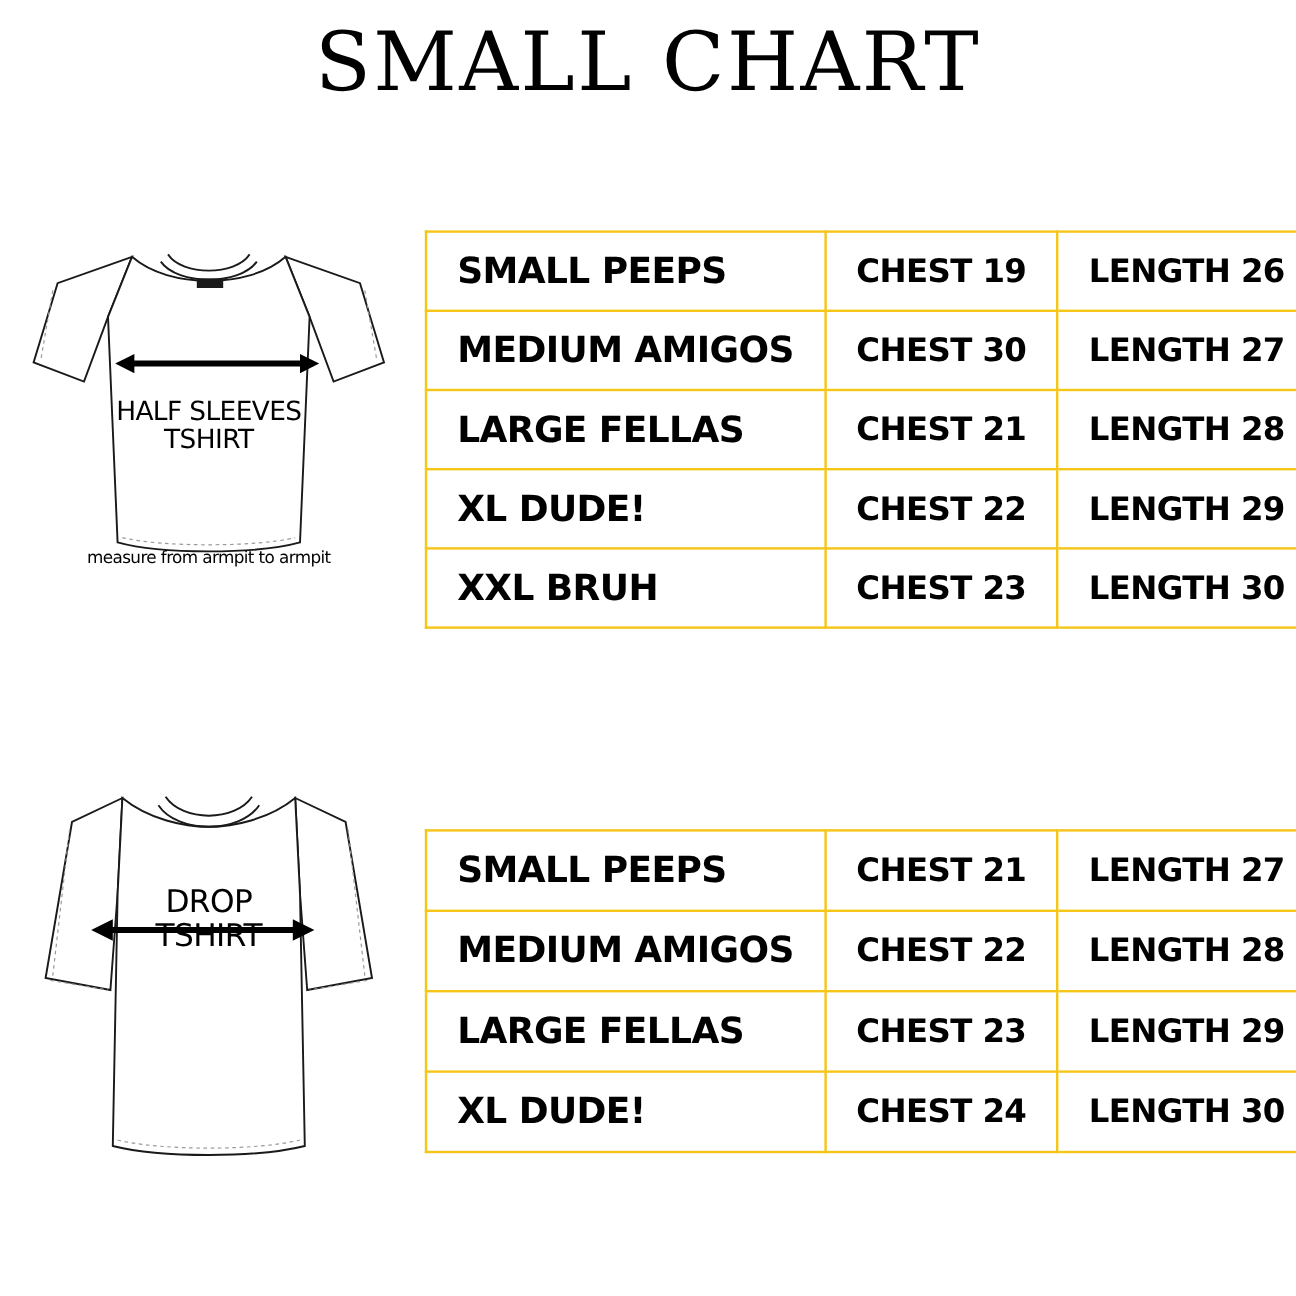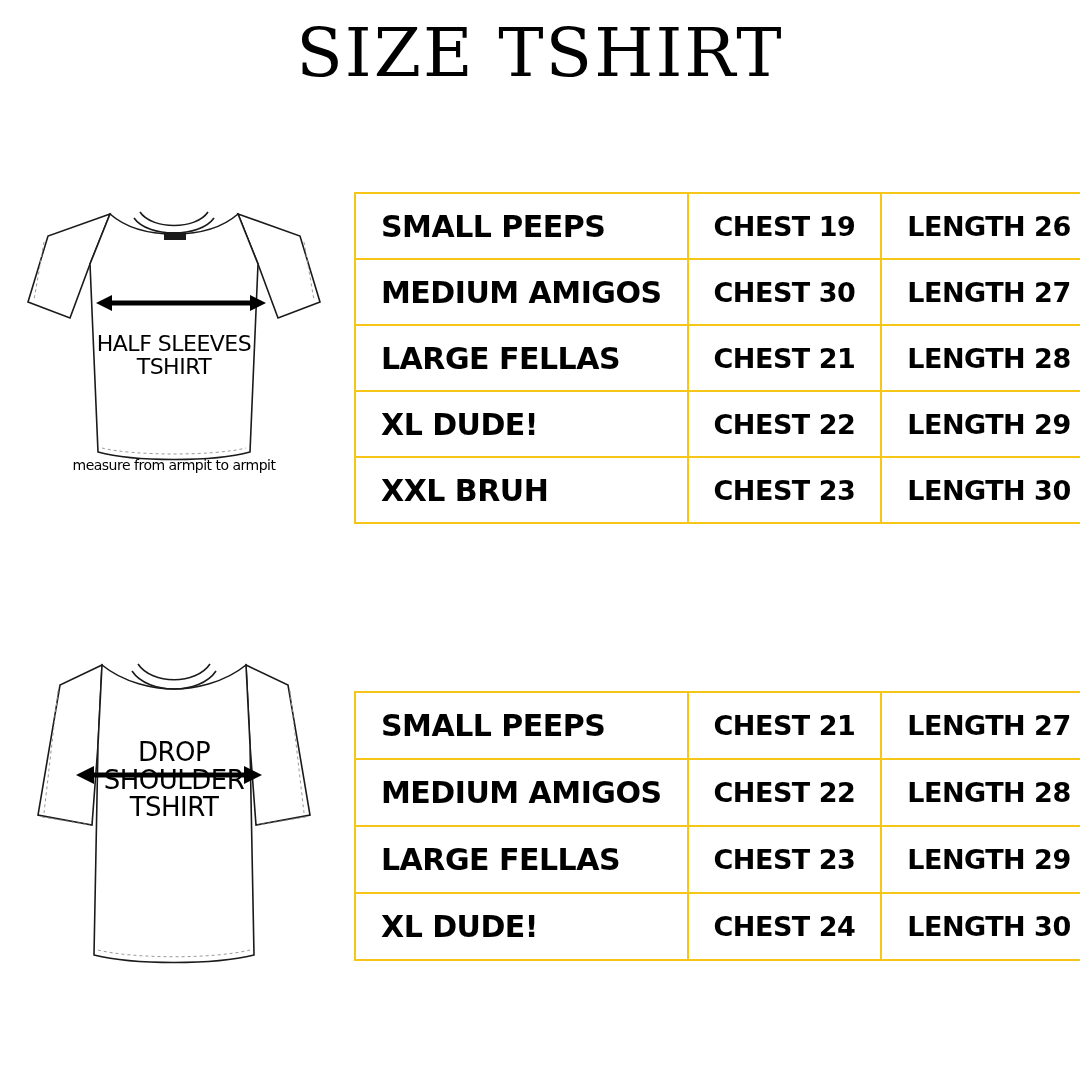--- a/index.html
+++ b/index.html
@@ -104,21 +104,21 @@
   #cap-drop {
     left: 14px;
     top: 739px;
     width: 320px;
     font-size: 26px;
   }
 </style>
 </head>
 <body>
 
-<div class="title">SIZE TSHIRT</div>
+<div class="title">SMALL CHART</div>
 
 <div class="shirt-fig" id="fig-half">
   <svg viewBox="0 0 320 310" width="320" height="310" xmlns="http://www.w3.org/2000/svg">
     <g fill="#ffffff" stroke="#1a1a1a" stroke-width="1.6">
 
       <path d="M96 24 L34 46 L14 112 L56 128 L76 74 Z"></path>
 
       <path d="M224 24 L286 46 L306 112 L264 128 L244 74 Z"></path>
 
       <path d="M96 24 C112 38 136 44 160 44 C184 44 208 38 224 24
@@ -203,21 +203,20 @@
 
     <g stroke="#000" stroke-width="5" fill="#000">
       <line x1="74" y1="150" x2="236" y2="150"></line>
       <polygon points="62,150 80,141 80,159" stroke="none"></polygon>
       <polygon points="248,150 230,141 230,159" stroke="none"></polygon>
     </g>
   </svg>
 </div>
 <div class="fig-caption" id="cap-drop">
   <div>DROP</div>
-  <div>SHOULDER</div>
   <div>TSHIRT</div>
 </div>
 
 <table class="size-table" id="table-drop">
   <tbody>
     <tr>
       <td class="c-name">SMALL PEEPS</td>
       <td class="c-chest">CHEST 21</td>
       <td class="c-length">LENGTH 27</td>
     </tr>

